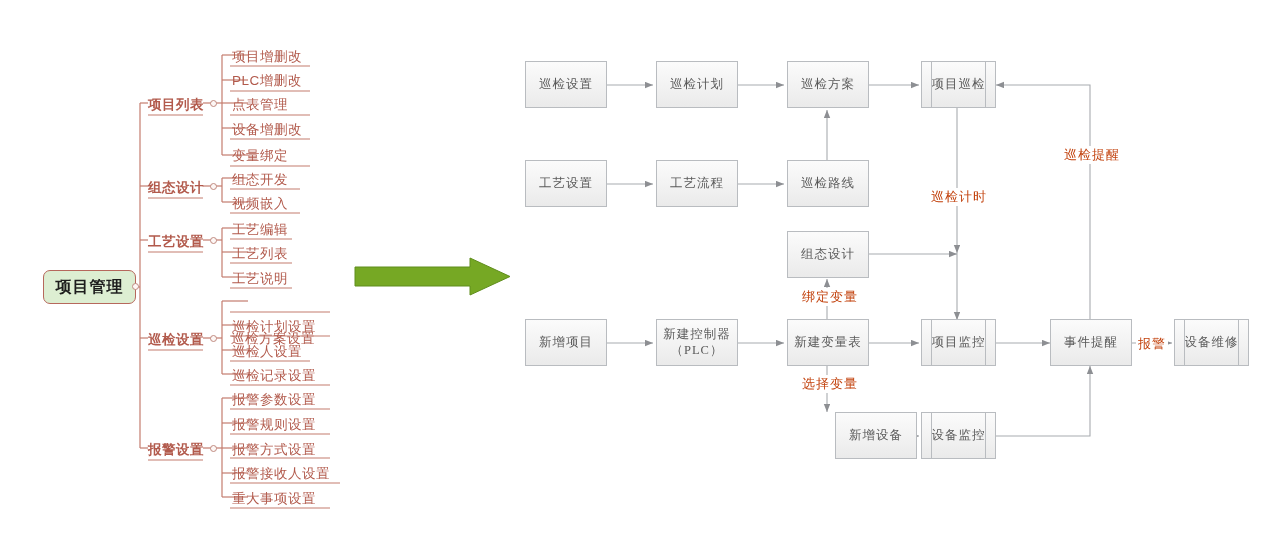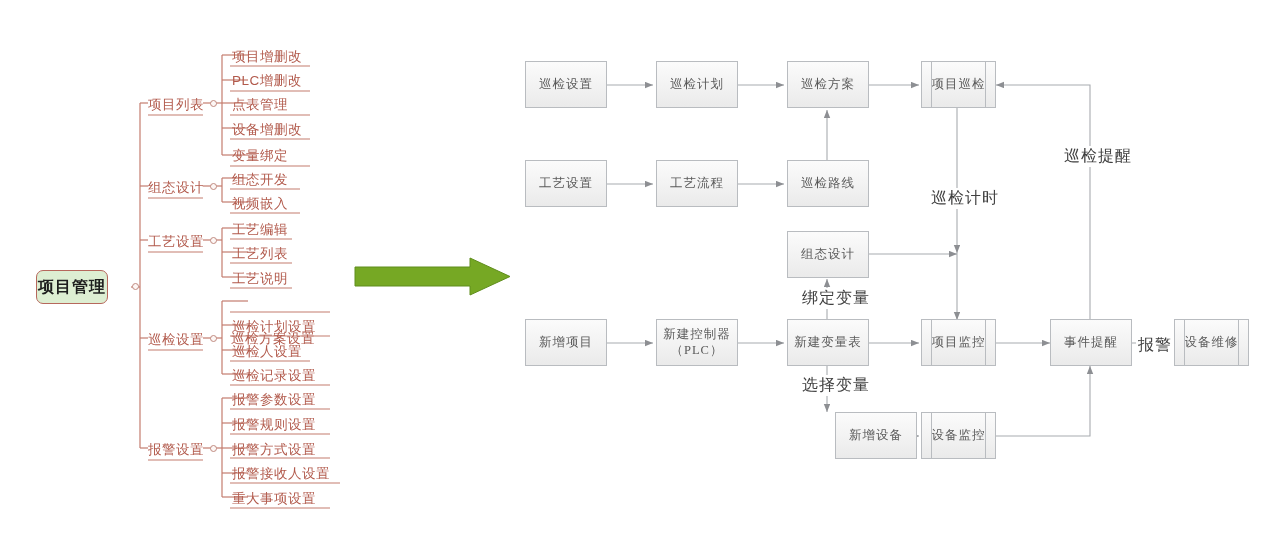--- a/index.html
+++ b/index.html
@@ -25,20 +25,21 @@
     display:flex;align-items:center;justify-content:center;
     white-space:nowrap;
   }
   .mm-branch{
     position:absolute;
     color:#b25a4c;
     font-size:13.5px;
     white-space:nowrap;
     text-align:right;
     letter-spacing:.5px;
+    font-weight:bold;
   }
   .mm-leaf{
     position:absolute;
     color:#b25a4c;
     font-size:13.5px;
     white-space:nowrap;
     letter-spacing:.5px;
   }
   .mm-dot{
     position:absolute;
@@ -64,22 +65,22 @@
     box-shadow:0 0 0 0 rgba(0,0,0,0);
   }
   .fc-box.pre::before,
   .fc-box.pre::after{
     content:"";position:absolute;top:0;bottom:0;width:1px;background:#b9bcc0;
   }
   .fc-box.pre::before{left:9px;}
   .fc-box.pre::after{right:9px;}
   .fc-label{
     position:absolute;
-    color:#404040;
-    font-size:16px;
+    color:#c2410c;
+    font-size:13px;
     font-family:"Liberation Serif","DejaVu Serif",serif;
     letter-spacing:1px;
     white-space:nowrap;
     background:#ffffff;
     padding:0 2px;
   }
 </style>
 </head>
 <body>
 
@@ -210,21 +211,21 @@
       <path d="M869,254 L957,254"></path>
 
       <path d="M996,436 L1090,436 L1090,366"></path>
 
       <path d="M869,436 L919,436"></path>
 
       <path d="M1131,343 L1172,343"></path>
     </g>
   </svg>
 
-  <div class="mm-root" style="left:36px;top:270px;width:72px;height:34px;">
+  <div class="mm-root" style="left:43px;top:270px;width:93px;height:34px;">
     <span>项目管理</span>
   </div>
   <div class="mm-dot" style="left:132px;top:283px;"></div>
 
   <div class="mm-branch" style="left:148px;top:96px;width:55px;">
     <span>项目列表</span>
   </div>
   <div class="mm-dot" style="left:210px;top:100px;"></div>
 
   <div class="mm-branch" style="left:148px;top:179px;width:55px;">

